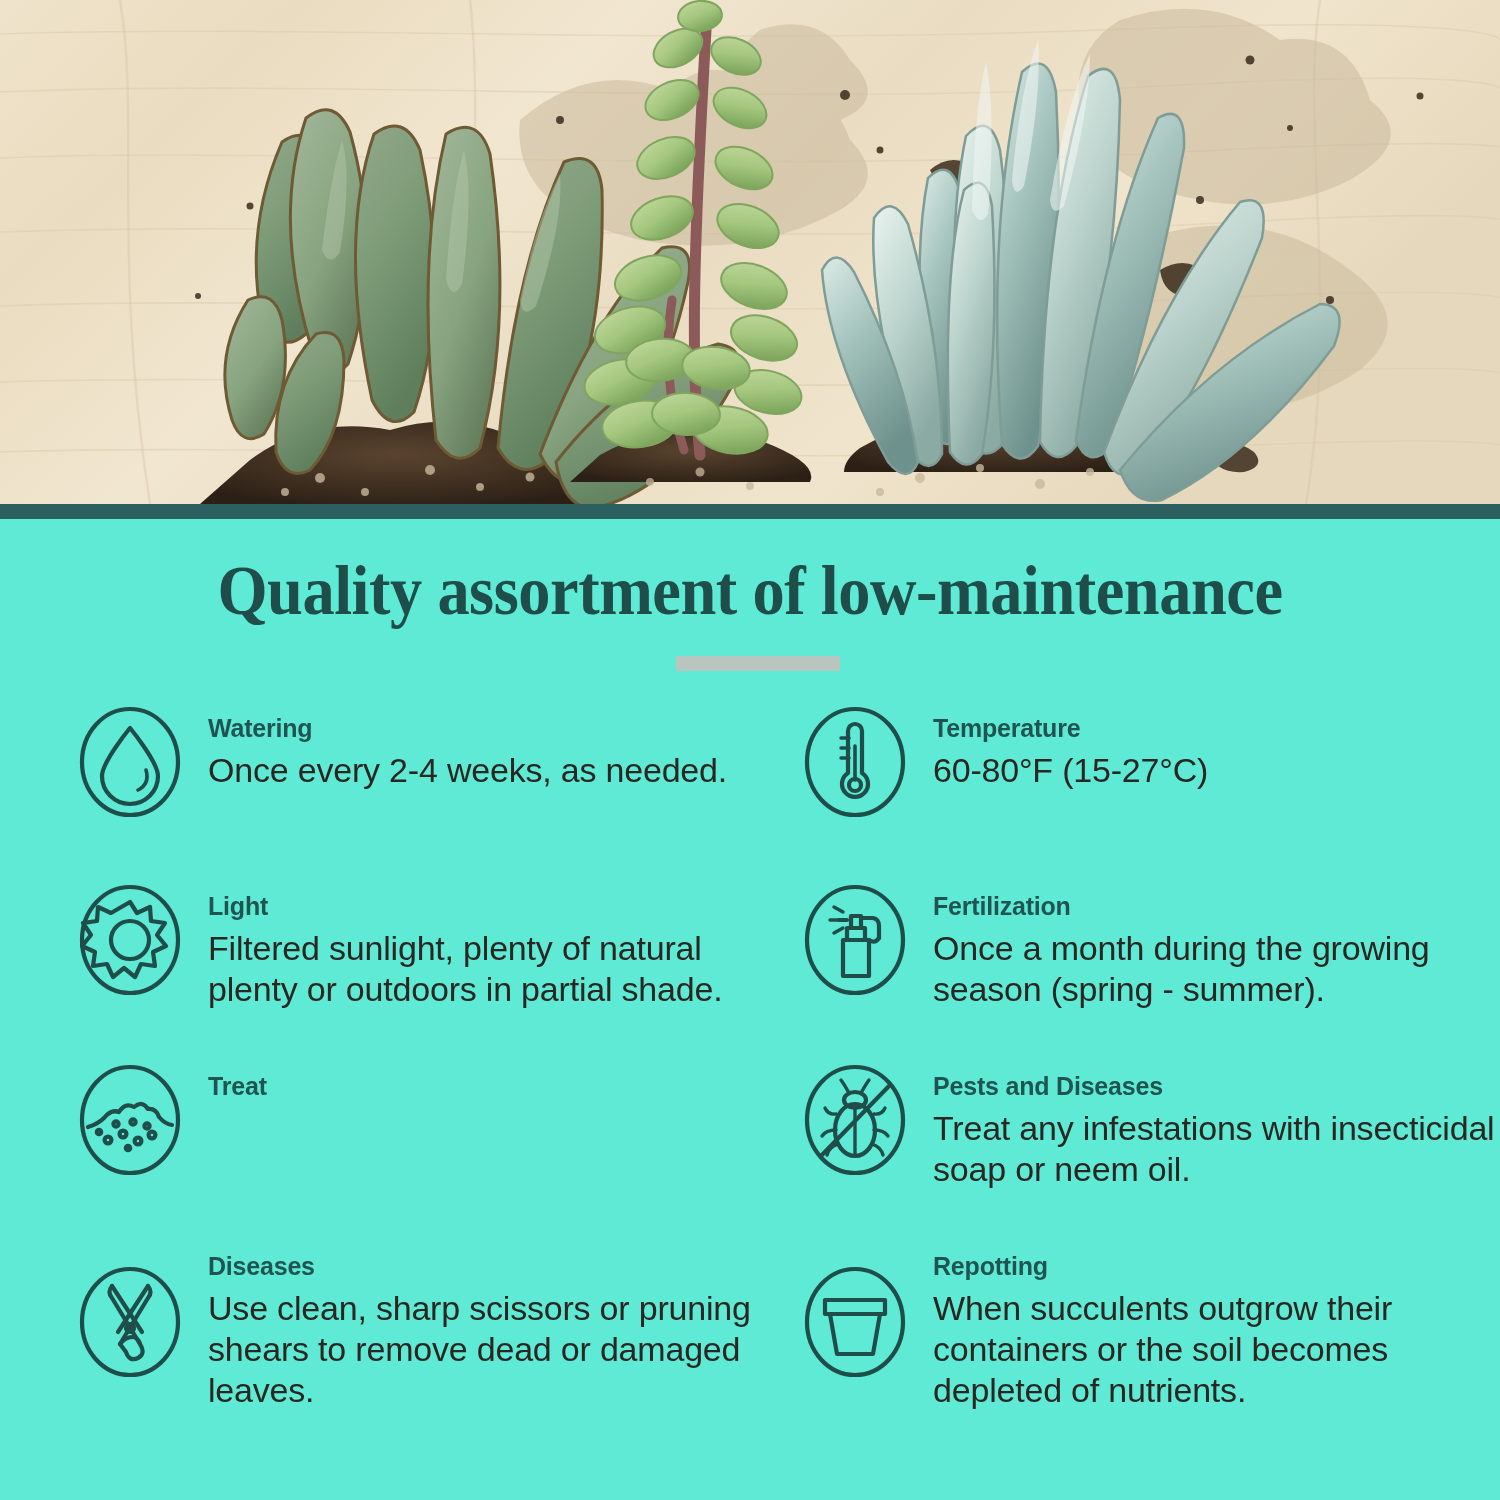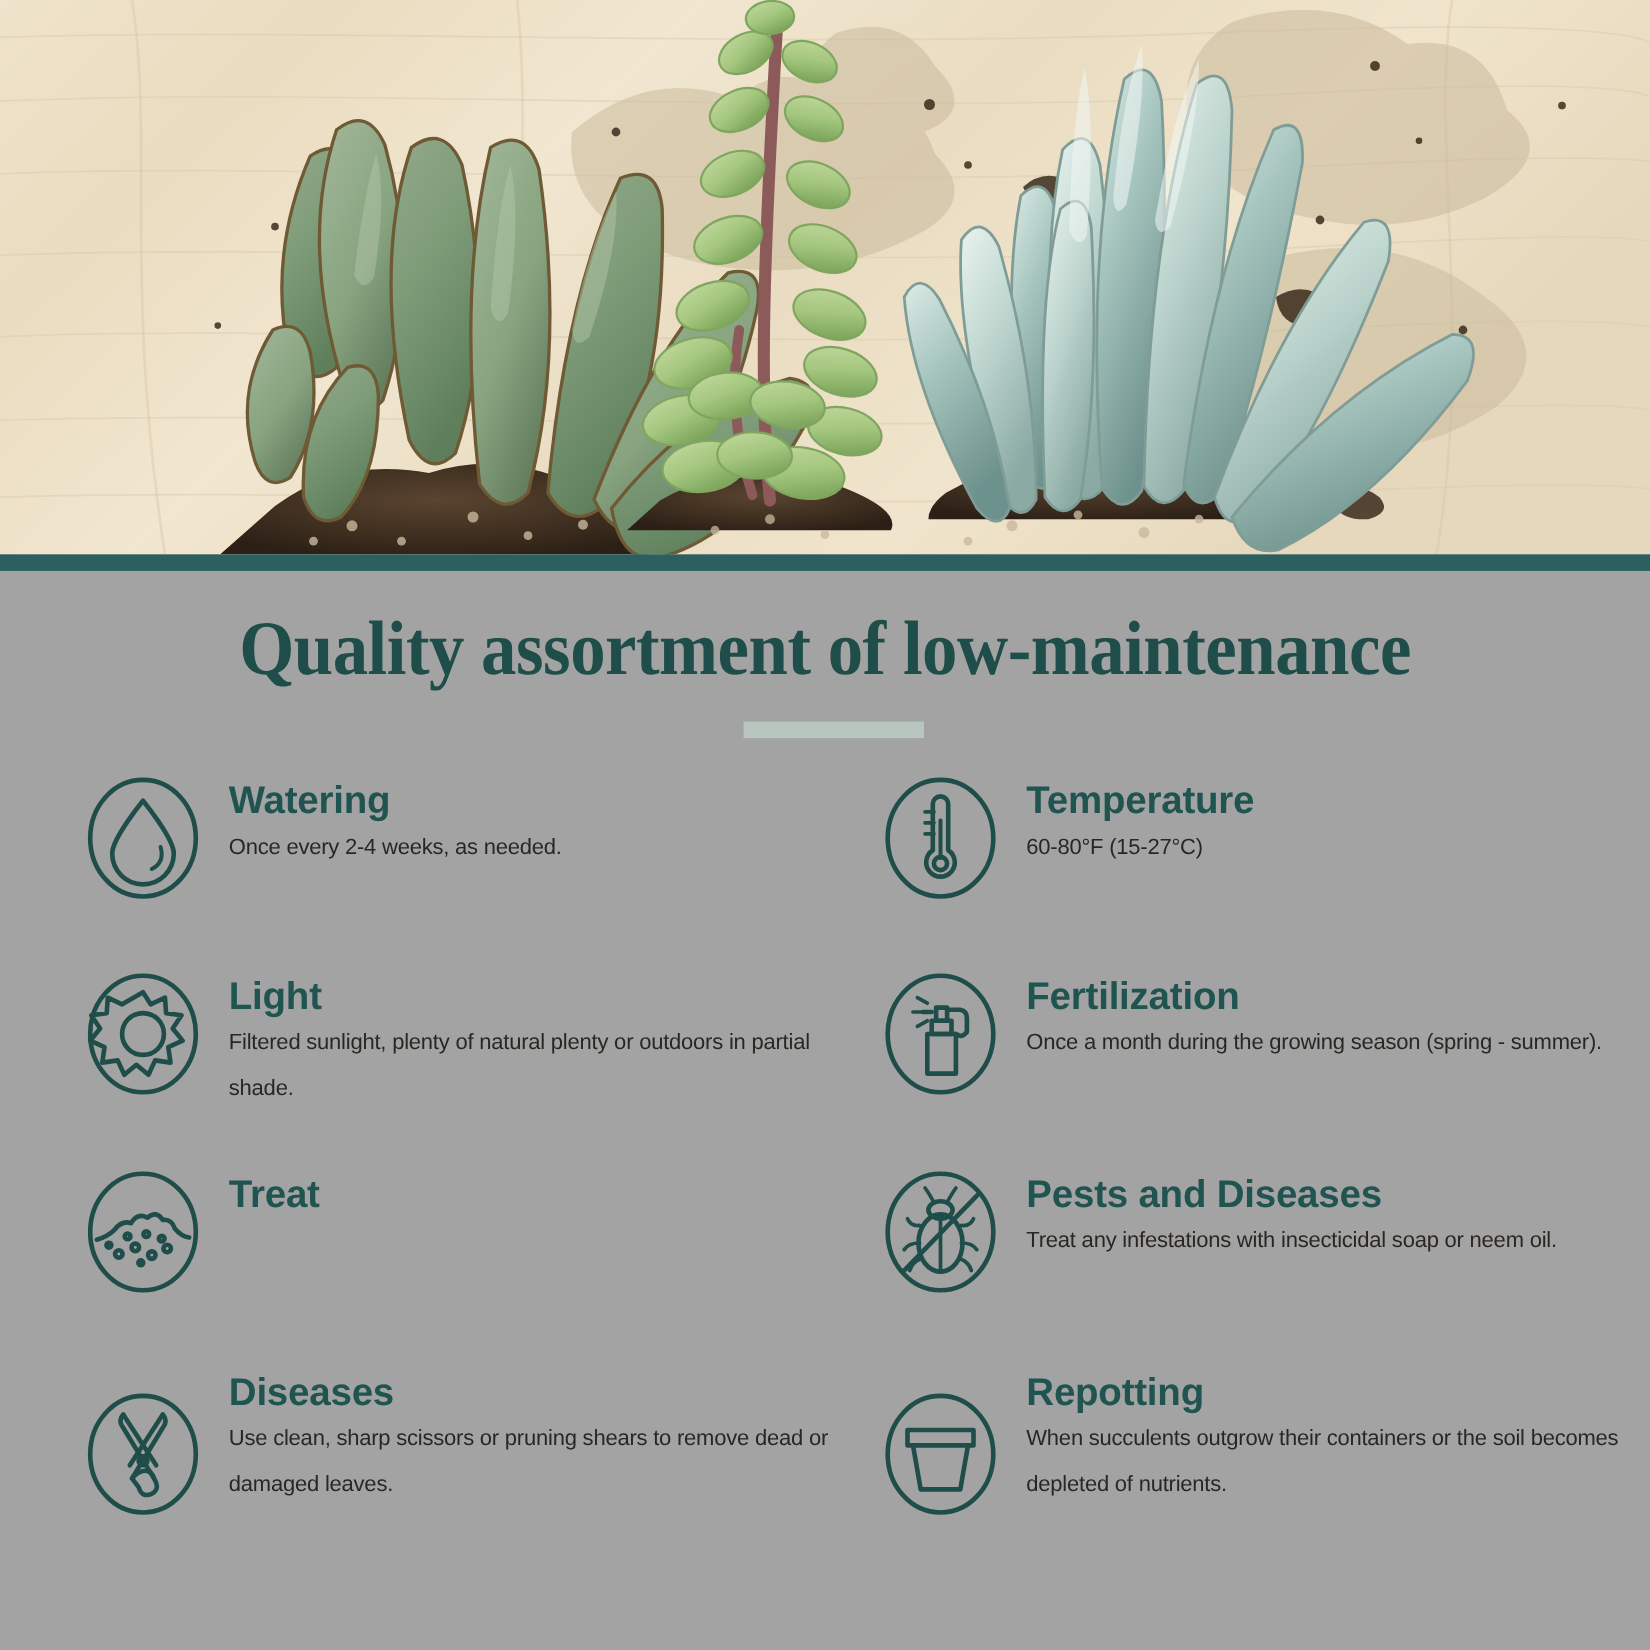--- a/index.html
+++ b/index.html
@@ -2,21 +2,21 @@
 <html><head>
 <meta charset="utf-8">
 <style>
   html,body{margin:0;padding:0;}
   body{
     width:1500px;height:1500px;
     background:#fdf8ef;
     font-family:"Liberation Sans", sans-serif;
     overflow:hidden;
   }
-  #page{position:relative;width:1500px;height:1500px;background:#a3a3a3;text-decoration:underline;}
+  #page{position:relative;width:1500px;height:1500px;background:#5eead4;text-decoration:underline;}
 
   
   .hero{position:absolute;left:0;top:0;width:1500px;height:504px;overflow:hidden;
         background:#e8dcc6;}
   .hero svg{display:block;width:1500px;height:504px;}
 
   .hero-rule{position:absolute;left:0;top:504px;width:1500px;height:15px;background:#2c6060;}
 
   
   .title-wrap{position:absolute;left:0;top:552px;width:1500px;text-align:center;}
@@ -39,29 +39,29 @@
   .grid{position:absolute;left:0;top:706px;width:1500px;}
   .col{position:absolute;width:700px;}
   .col-left{left:78px;}
   .col-right{left:803px;}
 
   .item{position:relative;min-height:60px;}
   .icon-badge{position:absolute;left:0;width:104px;height:112px;}
   .icon-badge svg{display:block;width:104px;height:112px;}
   .item-body{margin-left:130px;padding-top:2px;}
   .item-title{
-    font-size:35px;
+    font-size:25px;
     font-weight:bold;
     color:#1f5451;
     line-height:40px;
     letter-spacing:-0.2px;
     margin:0 0 2px 0;
   }
   .item-desc{
-    font-size:20px;
+    font-size:34px;
     color:#2a2622;
     line-height:41px;
     letter-spacing:-0.2px;
     margin:0;
   }
 </style>
 </head>
 <body>
 
 <div id="page">

